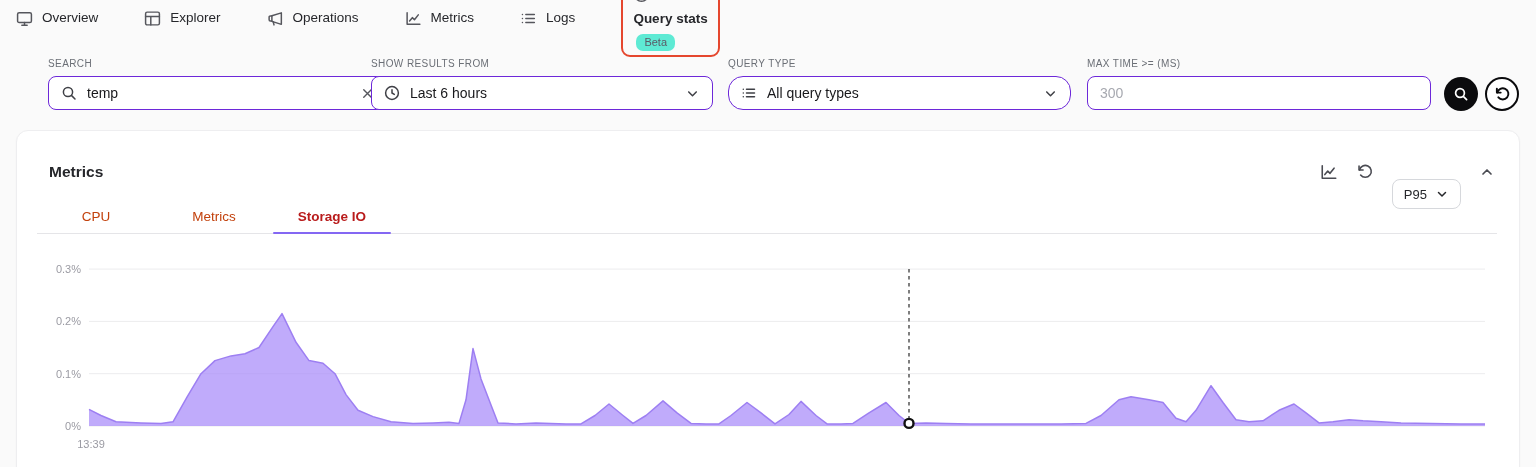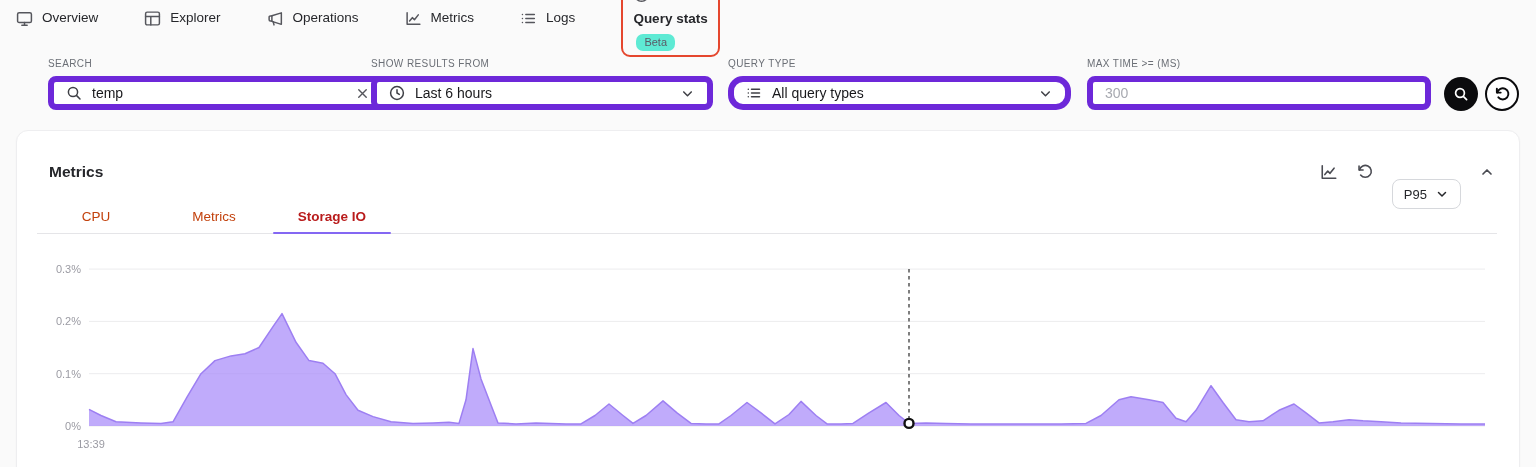--- a/index.html
+++ b/index.html
@@ -9,21 +9,21 @@
   
   .top-nav { position:absolute; left:16px; top:0; height:36px; display:flex; align-items:center; gap:46px; }
   .nav-item { display:flex; align-items:flex-start; gap:9px; font-size:13.5px; color:#26272b; cursor:pointer; white-space:nowrap; }
   .nav-item .nav-icon { display:flex; align-items:center; color:#55565c; }
   .nav-item.highlighted { border:2.5px solid #e5472e; border-radius:9px; padding:4px 10px; font-weight:bold; gap:8px;flex-direction:column; }
   .beta-badge { background:#5eead4; color:#5a5a66; font-size:11px; font-weight:normal; padding:2.5px 8px; border-radius:7px; margin-left:3px; }
 
   
   .filter-group { position:absolute; top:58px; }
   .filter-label { font-size:10px; letter-spacing:.4px; color:#6b6f76; margin-bottom:7px; }
-  .filter-field { height:34px; background:#fff; border:6px solid #6d28d9; border-radius:8px;
+  .filter-field { height:34px; background:#fff; border:1px solid #6d28d9; border-radius:8px;
      display:flex; align-items:center; padding:0 12px; gap:10px; font-size:14px; color:#18181b; }
   .filter-field .f-icon { display:flex; align-items:center; color:#3f4046; flex:none; }
   .filter-field .grow { flex:1 1 auto; }
   .filter-field input { border:none; outline:none; background:transparent; font-size:14px; width:100%;
      font-family:"Liberation Sans", sans-serif; color:#18181b; }
   .filter-field input::placeholder { color:#a7a9b0; }
   .fg-search  { left:16px;  width:340px;margin-left:32px; }
   .fg-range   { left:371px; width:342px; }
   .fg-type    { left:728px; width:343px; }
   .fg-max     { left:1087px; width:344px; }

